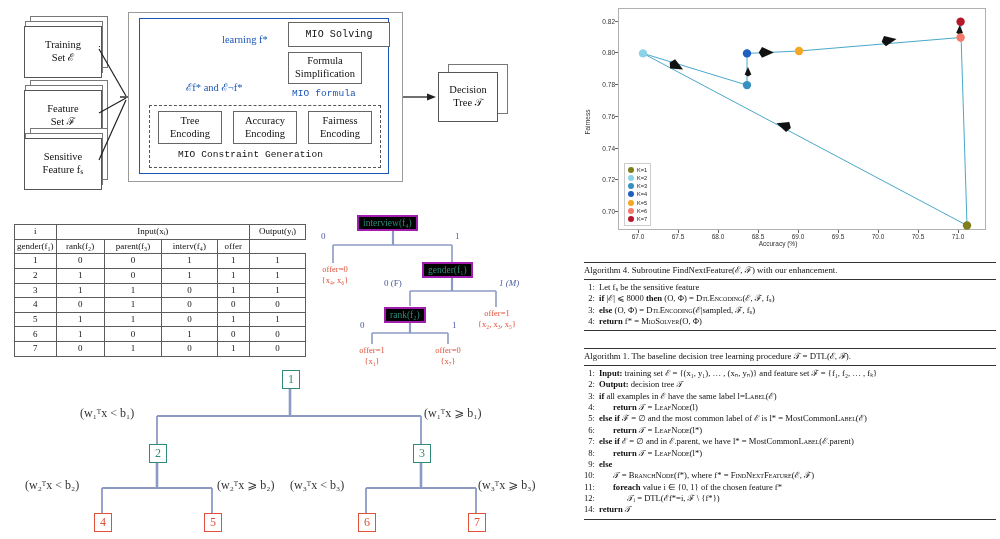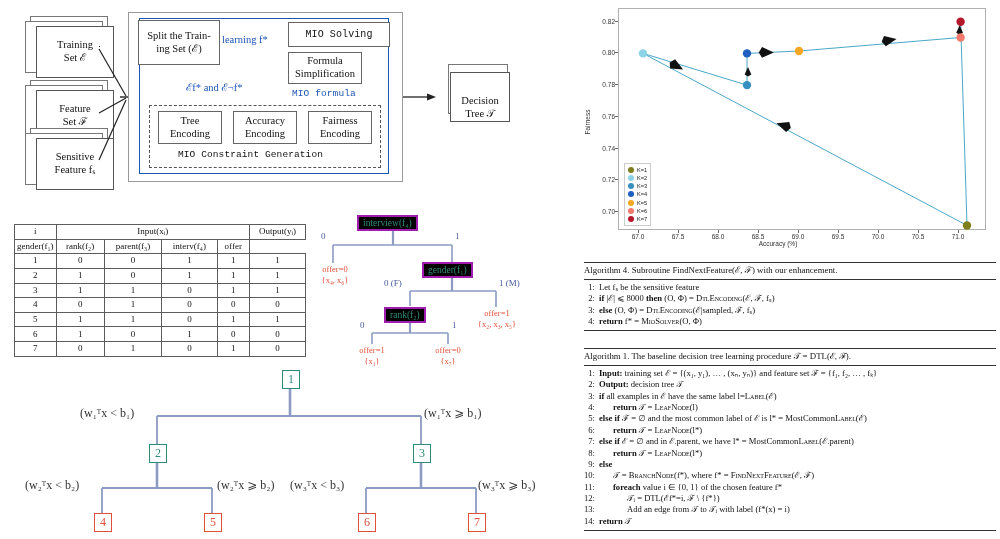--- a/index.html
+++ b/index.html
@@ -11,21 +11,21 @@
     overflow: hidden;
   }
   #page { position: relative; width: 1000px; height: 539px; background:#fff; }
 
   
   #panel-flowchart { position:absolute; left:0; top:0; width:580px; height:200px; }
   .fc-stack { position:absolute; }
   .fc-stack .sh { position:absolute; border:1px solid #777; background:#fff; width:78px; height:52px; }
   .fc-stack .sh1 { left:10px; top:0px; }
   .fc-stack .sh2 { left:5px;  top:5px; }
-  .fc-stack .front { position:absolute; left:16px; top:10px; width:78px; height:52px;
+  .fc-stack .front { position:absolute; left:4px; top:10px; width:78px; height:52px;
       border:1px solid #555; background:#fff; display:flex; align-items:center;
       justify-content:center; text-align:center; font-size:10.5px; line-height:1.22; color:#111; }
   .outer-box { position:absolute; border:1.4px solid #9a9a9a; background:#fff; }
   .blue-box { position:absolute; border:1.6px solid #1c56b5; background:transparent; }
   .dash-box { position:absolute; border:1.3px dashed #555; background:transparent; }
   .g-box { position:absolute; border:1px solid #666; background:#fff;
       display:flex; align-items:center; justify-content:center; text-align:center;
       font-size:10.5px; line-height:1.2; color:#111; }
   .mono { font-family:"Liberation Mono", monospace; font-size:10px; letter-spacing:.1px;}
   .bluetxt { position:absolute; color:#1c56b5; font-size:10.5px; white-space:nowrap; }
@@ -131,24 +131,20 @@
       <path d="M286,104 L286,84" stroke="#1c56b5" stroke-width="1.6" fill="none"></path>
       <polygon points="282,84 286,76 290,84" fill="#1c56b5"></polygon>
     </svg>
 
     <div class="outer-box" style="left:128px; top:12px; width:275px; height:170px;"></div>
 
     <div class="blue-box" style="left:139px; top:18px; width:250px; height:156px;"></div>
 
     <div style="position:absolute;left:141px;top:20px;width:140px;height:72px;background:#fff;"></div>
 
-    <div class="g-box" style="left:138px; top:20px; width:82px; height:45px;">
-      <span><span>Split the Train-</span><br>
-      <span>ing Set (ℰ)</span></span>
-    </div>
 
     <div class="g-box" style="left:288px; top:22px; width:102px; height:25px;">
       <span class="mono">MIO Solving</span>
     </div>
 
     <div class="g-box" style="left:288px; top:52px; width:74px; height:32px;">
       <span><span>Formula</span><br>
       <span>Simplification</span></span>
     </div>
 
@@ -166,21 +162,21 @@
       <span>Encoding</span></span>
     </div>
     <div class="mono" style="position:absolute; left:178px; top:149px; font-size:9.5px; color:#111;">MIO Constraint Generation</div>
 
     <div class="bluetxt" style="left:222px; top:34px;">learning f*</div>
     <div class="bluetxt" style="left:186px; top:80px;">ℰf*  and  ℰ¬f*</div>
     <div class="bluetxt mono" style="left:292px; top:88px; font-size:9.5px;">MIO formula</div>
 
     <div class="fc-stack" style="left:438px; top:64px;">
       <div class="sh sh1" style="width:60px;height:50px;"></div>
-      <div class="front" style="width:60px;height:50px;left:12px;top:8px;align-items:flex-end;">
+      <div class="front" style="width:60px;height:50px;left:0;top:8px;">
         <span><span>Decision</span><br>
         <span>Tree 𝒯</span></span>
       </div>
     </div>
   </div>
 
   <div id="panel-table">
     <table class="dt">
       <thead>
         <tr>
@@ -274,21 +270,21 @@
       <path d="M72,128 L72,139" stroke="#8c9ac4" stroke-width="1.6" fill="none"></path>
       <path d="M148,128 L148,139" stroke="#8c9ac4" stroke-width="1.6" fill="none"></path>
     </svg>
     <div class="tn" style="left:57px; top:10px;">interview(f₄)</div>
     <div class="tn" style="left:122px; top:57px;">gender(f₁)</div>
     <div class="tn" style="left:84px; top:102px;">rank(f₂)</div>
 
     <div class="edgelbl" style="left:21px; top:26px;">0</div>
     <div class="edgelbl" style="left:155px; top:26px;">1</div>
     <div class="edgelbl" style="left:84px; top:73px;">0 (F)</div>
-    <div class="edgelbl" style="left:199px; top:73px;">1 (M)</div>
+    <div class="edgelbl" style="left:199px; top:73px;font-style:italic;">1 (M)</div>
     <div class="edgelbl" style="left:60px; top:115px;">0</div>
     <div class="edgelbl" style="left:152px; top:115px;">1</div>
 
     <div class="leafr" style="left:6px; top:59px; width:58px;">
       <span>offer=0</span><br>
       <span>{x₄, x₆}</span>
     </div>
     <div class="leafr" style="left:162px; top:103px; width:70px;">
       <span>offer=1</span><br>
       <span>{x₂, x₃, x₅}</span>
@@ -516,24 +512,20 @@
         </div>
         <div class="algline">
           <div class="algnum">11:</div>
           <div class="algbody" style="padding-left: 14px;"><b>foreach </b>value i ∈ {0, 1} of the chosen feature f*</div>
         </div>
         <div class="algline">
           <div class="algnum">12:</div>
           <div class="algbody" style="padding-left: 28px;">𝒯ᵢ = <span class="sc">DTL</span>(ℰf*=i, ℱ \ {f*})</div>
         </div>
         <div class="algline">
-          <div class="algnum">13:</div>
-          <div class="algbody" style="padding-left: 28px;">Add an edge from 𝒯 to 𝒯ᵢ with label (f*(x) = i)</div>
-        </div>
-        <div class="algline">
           <div class="algnum">14:</div>
           <div class="algbody" style="padding-left: 0px;"><b>return </b>𝒯</div>
         </div>
       </div>
     <div class="hrb"></div>
   </div>
 
 </div>
 
 </body></html>

